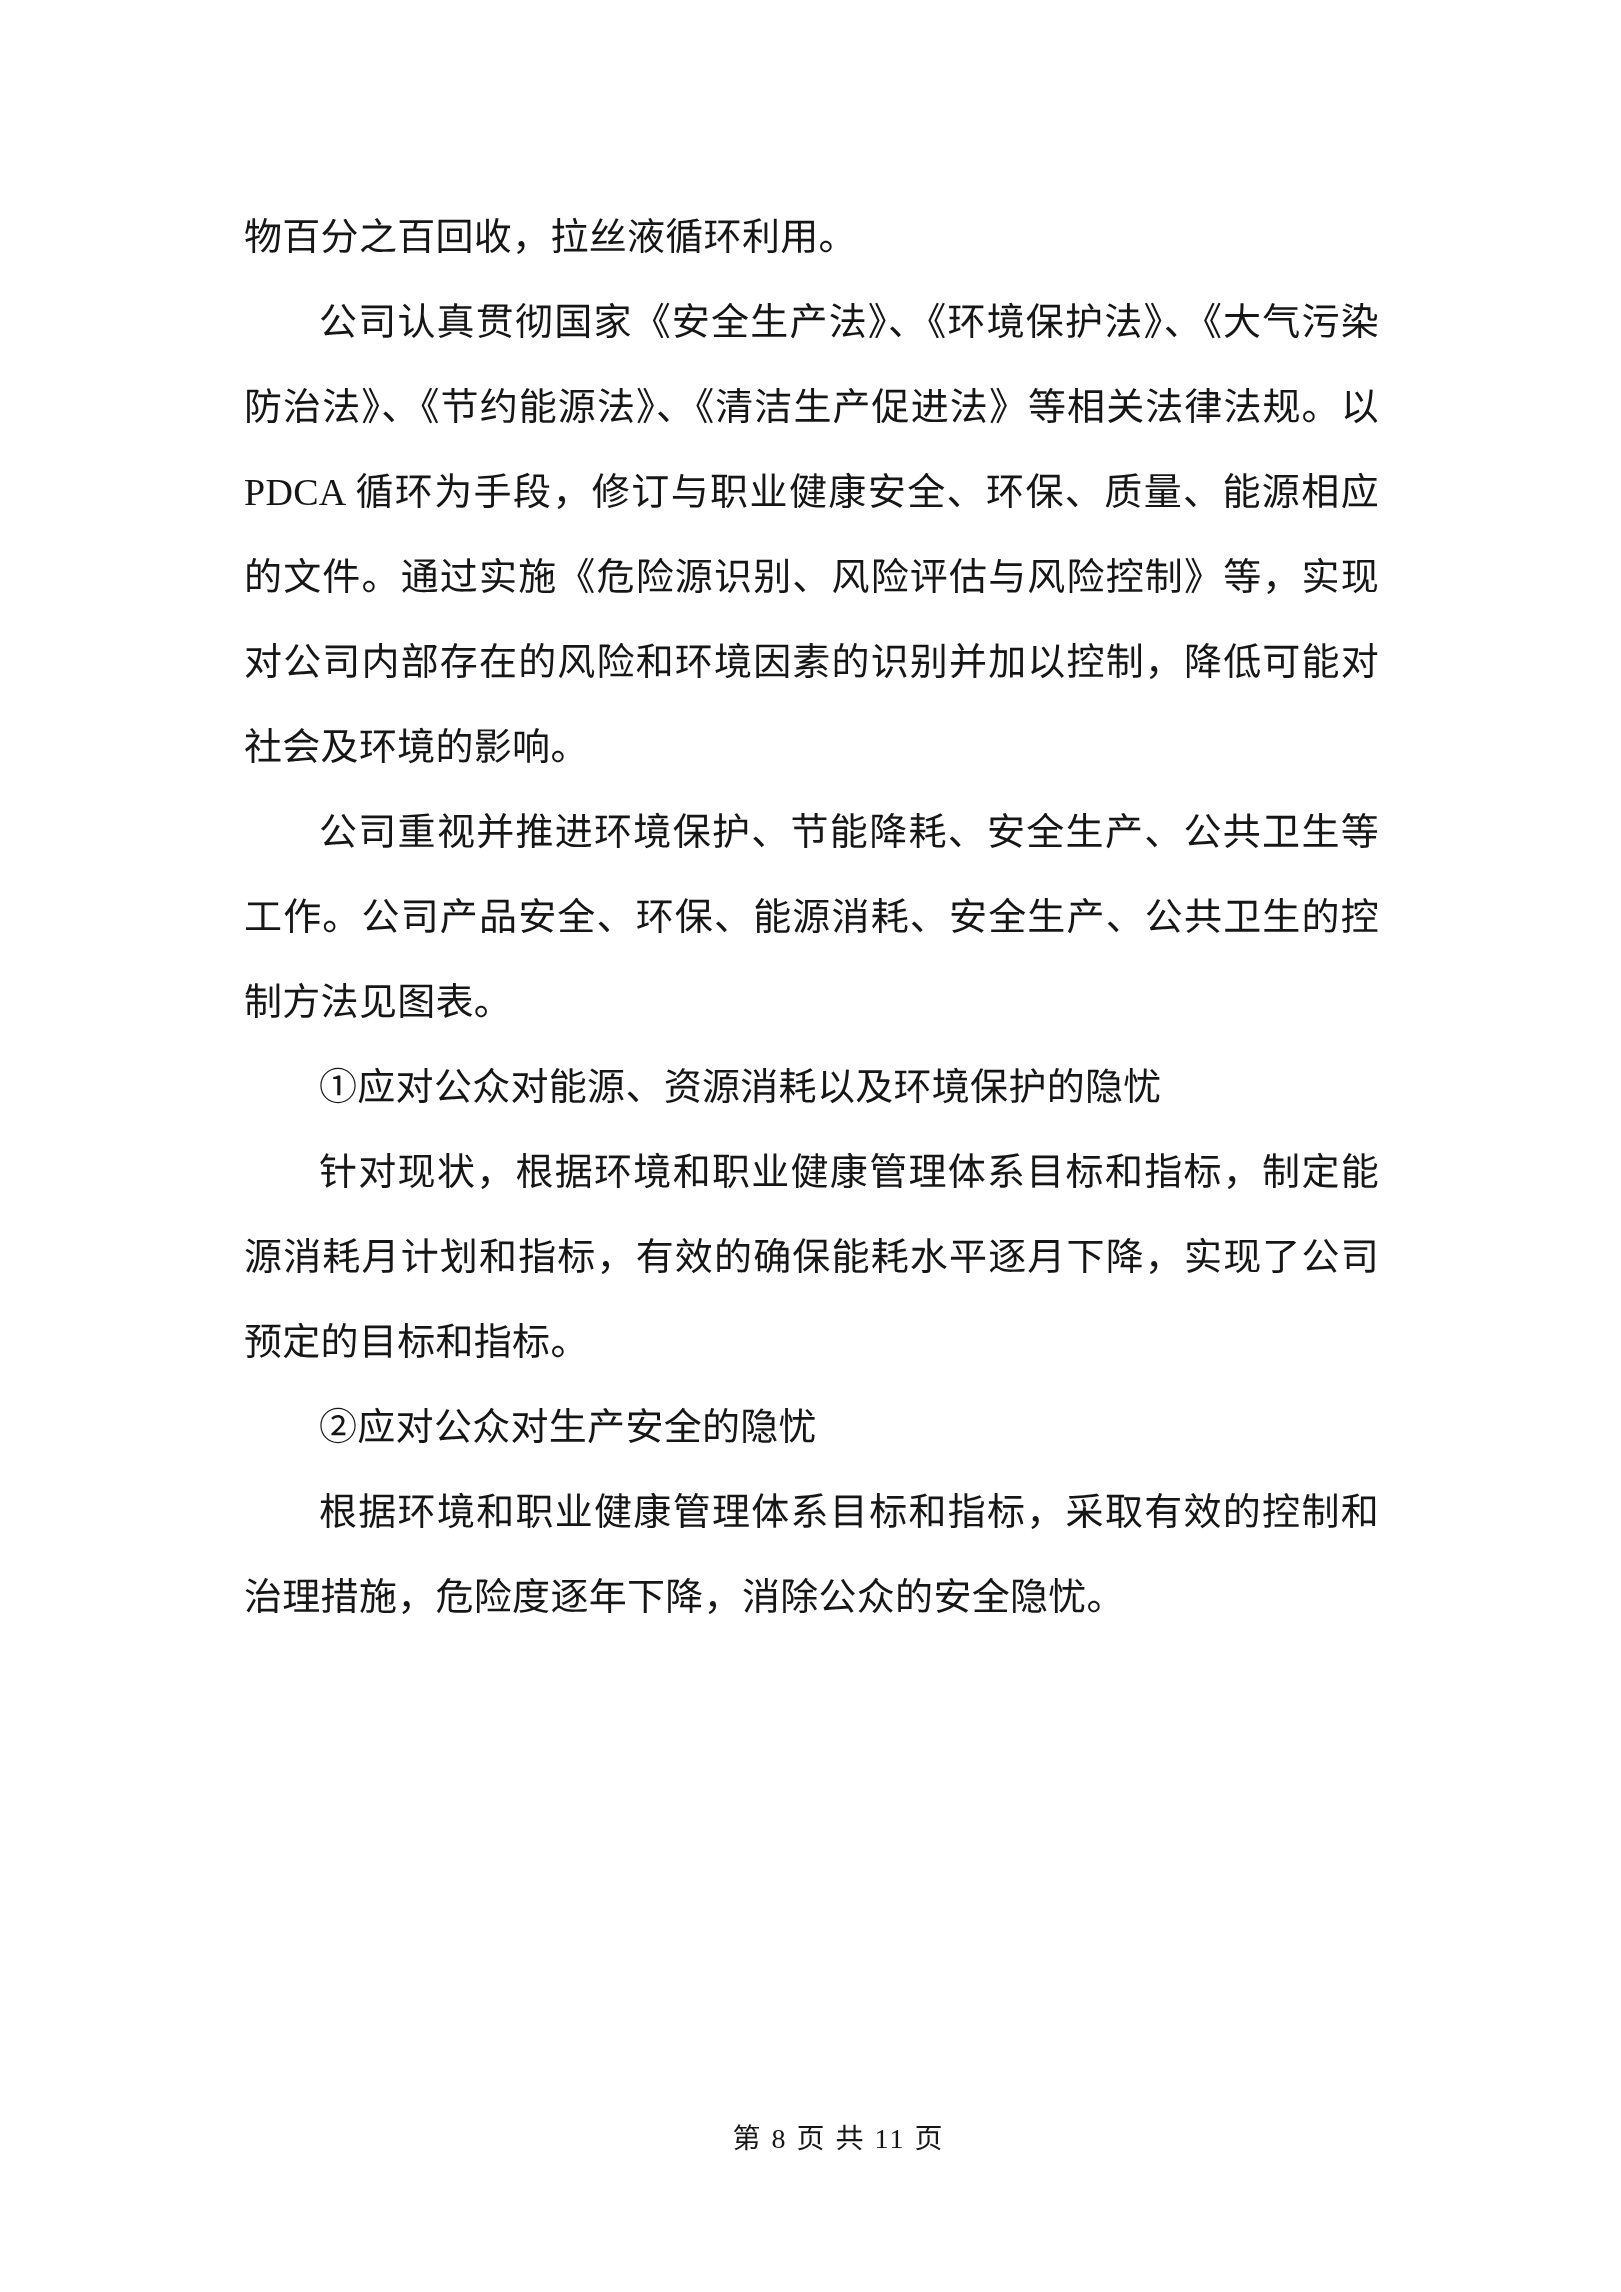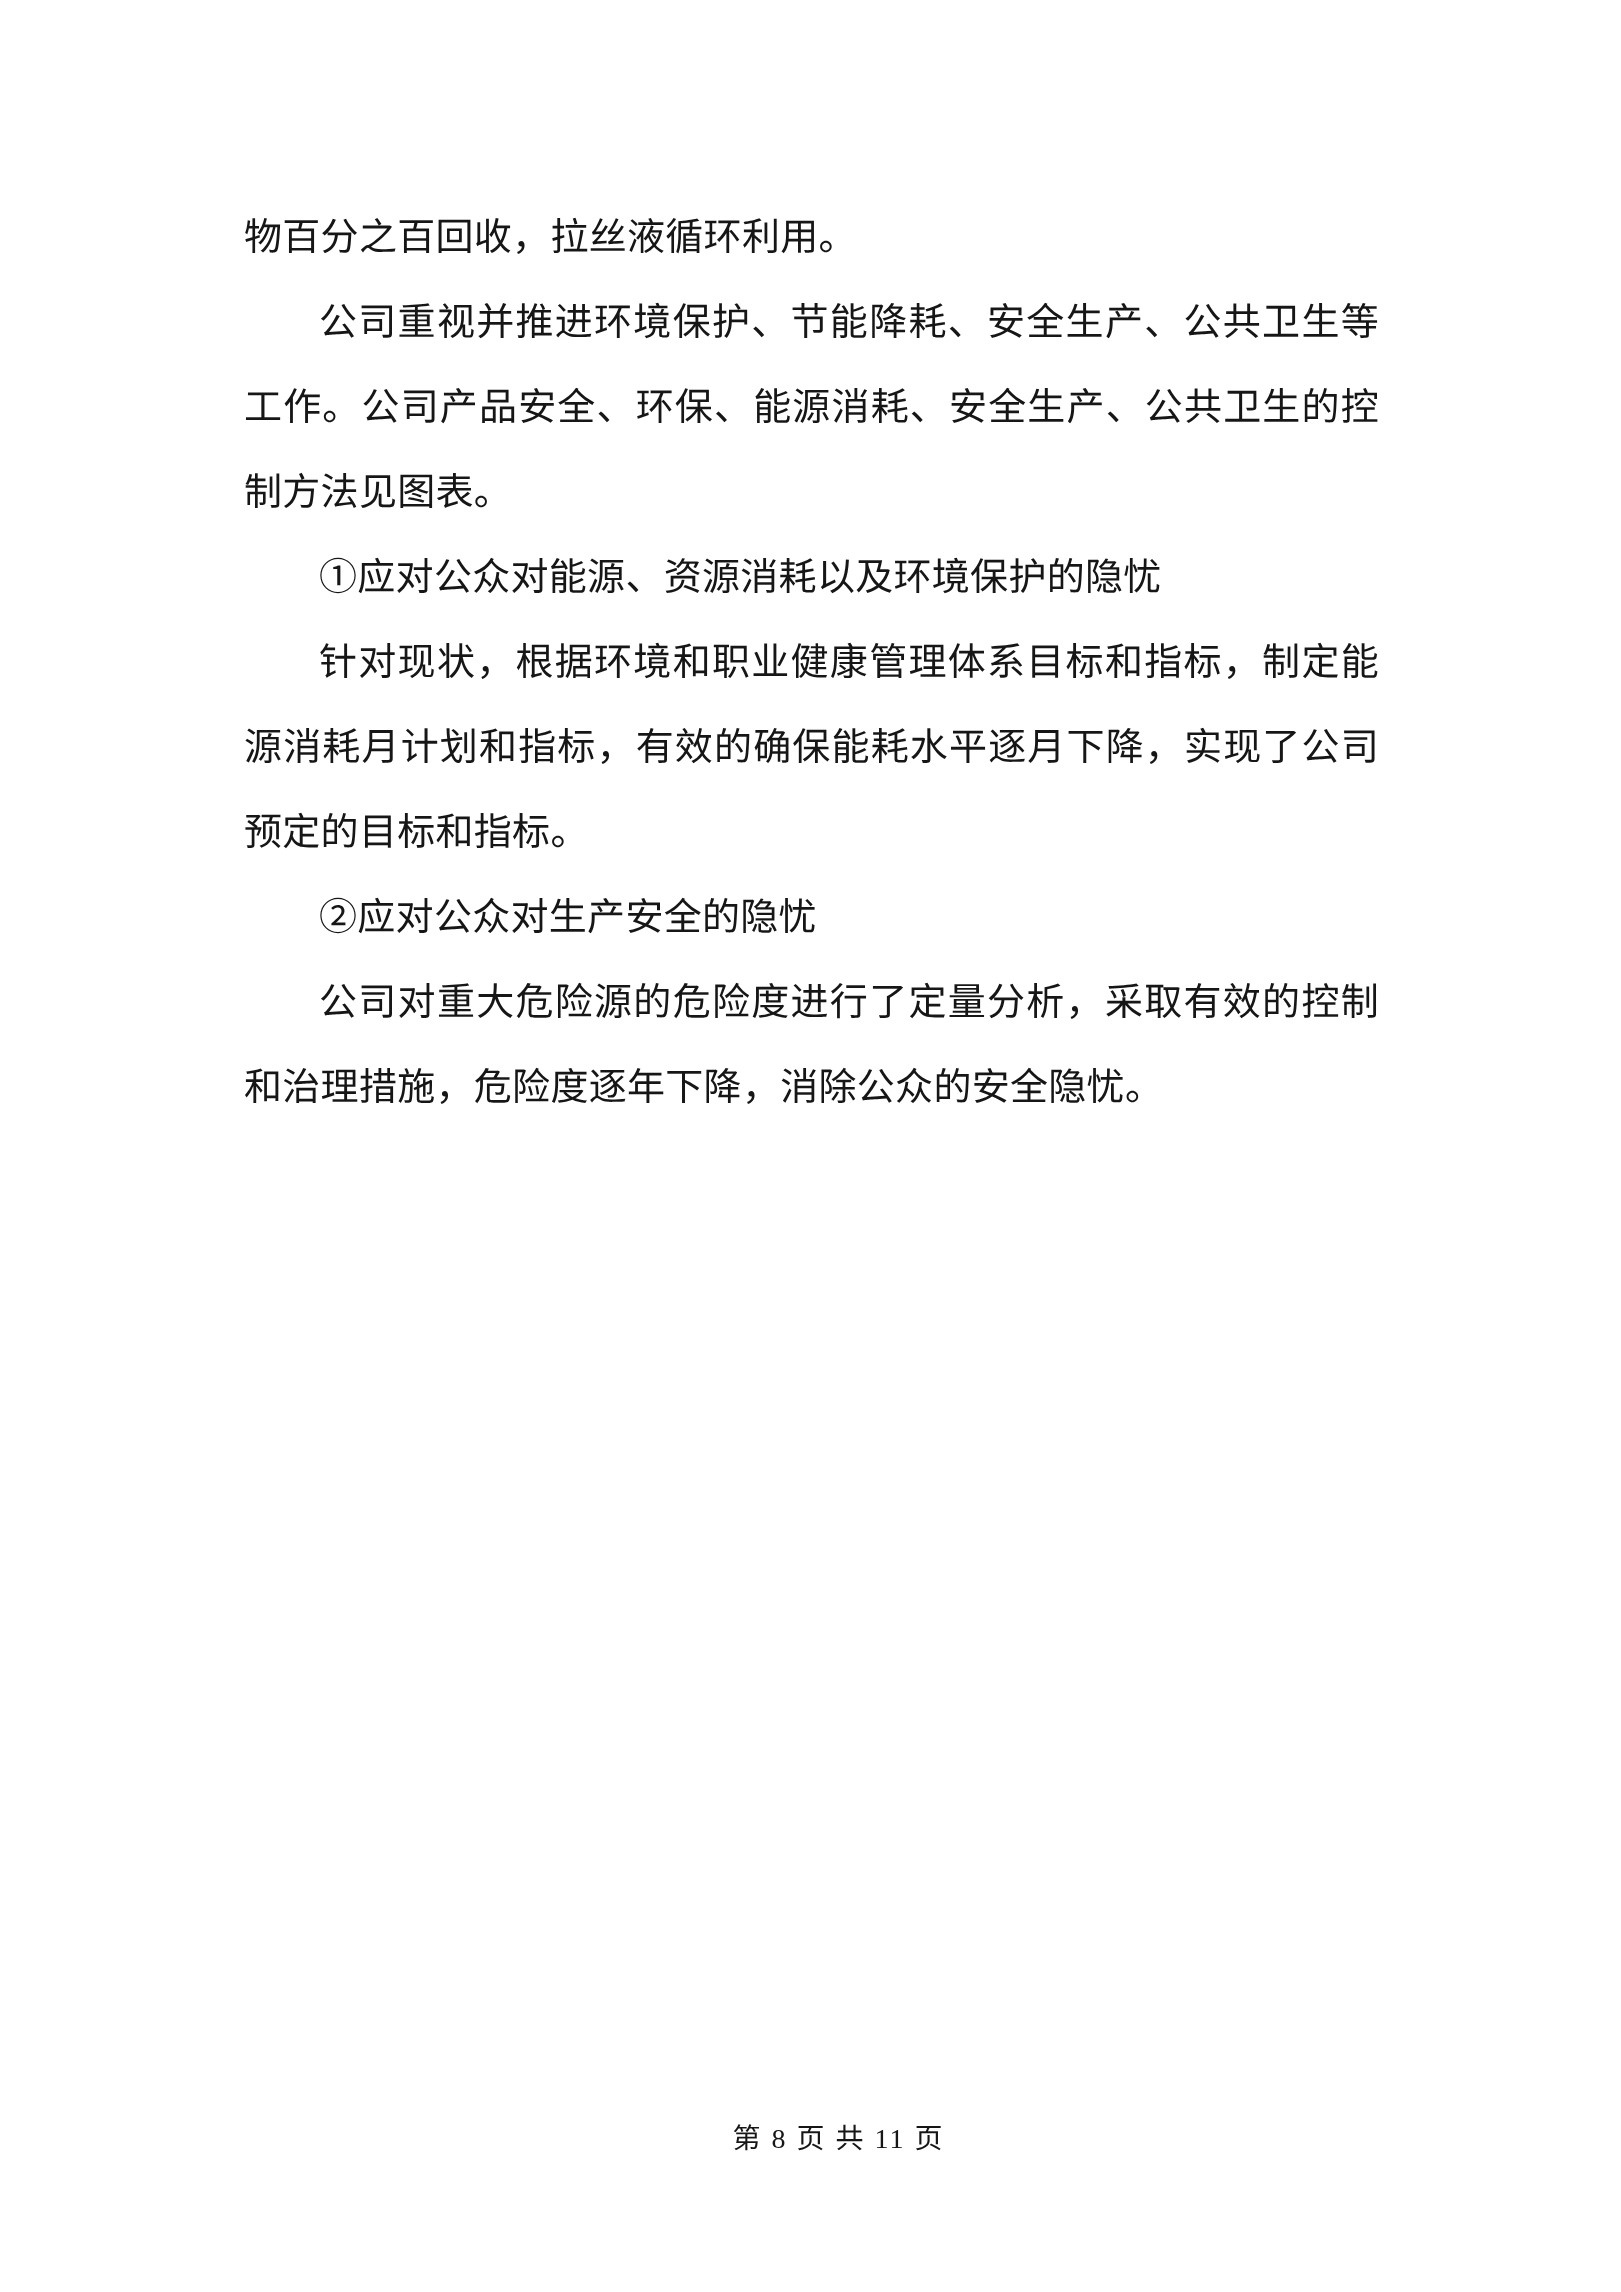--- a/index.html
+++ b/index.html
@@ -59,25 +59,26 @@
     display: inline;
   }
 </style>
 </head>
 <body>
 
 <div class="page">
 
   <div class="content">
     <p class="para">物百分之百回收，拉丝液循环利用。</p>
+    <p class="para indent">公司认真贯彻国家《安全生产法》、《环境保护法》、《大气污染防治法》、《节约能源法》、《清洁生产促进法》等相关法律法规。以 PDCA 循环为手段，修订与职业健康安全、环保、质量、能源相应的文件。通过实施《危险源识别、风险评估与风险控制》等，实现对公司内部存在的风险和环境因素的识别并加以控制，降低可能对社会及环境的影响。</p>
     <p class="para indent">公司重视并推进环境保护、节能降耗、安全生产、公共卫生等工作。公司产品安全、环保、能源消耗、安全生产、公共卫生的控制方法见图表。</p>
     <p class="para indent">①应对公众对能源、资源消耗以及环境保护的隐忧</p>
     <p class="para indent">针对现状，根据环境和职业健康管理体系目标和指标，制定能源消耗月计划和指标，有效的确保能耗水平逐月下降，实现了公司预定的目标和指标。</p>
     <p class="para indent">②应对公众对生产安全的隐忧</p>
-    <p class="para indent">公司对重大危险源的危险度进行了定量分析，采取有效的控制和治理措施，危险度逐年下降，消除公众的安全隐忧。</p>
+    <p class="para indent">根据环境和职业健康管理体系目标和指标，采取有效的控制和治理措施，危险度逐年下降，消除公众的安全隐忧。</p>
   </div>
 
   <div class="footer">
     <span>第</span>
     <span>8</span>
     <span>页 共</span>
     <span>11</span>
     <span>页</span>
   </div>
 

